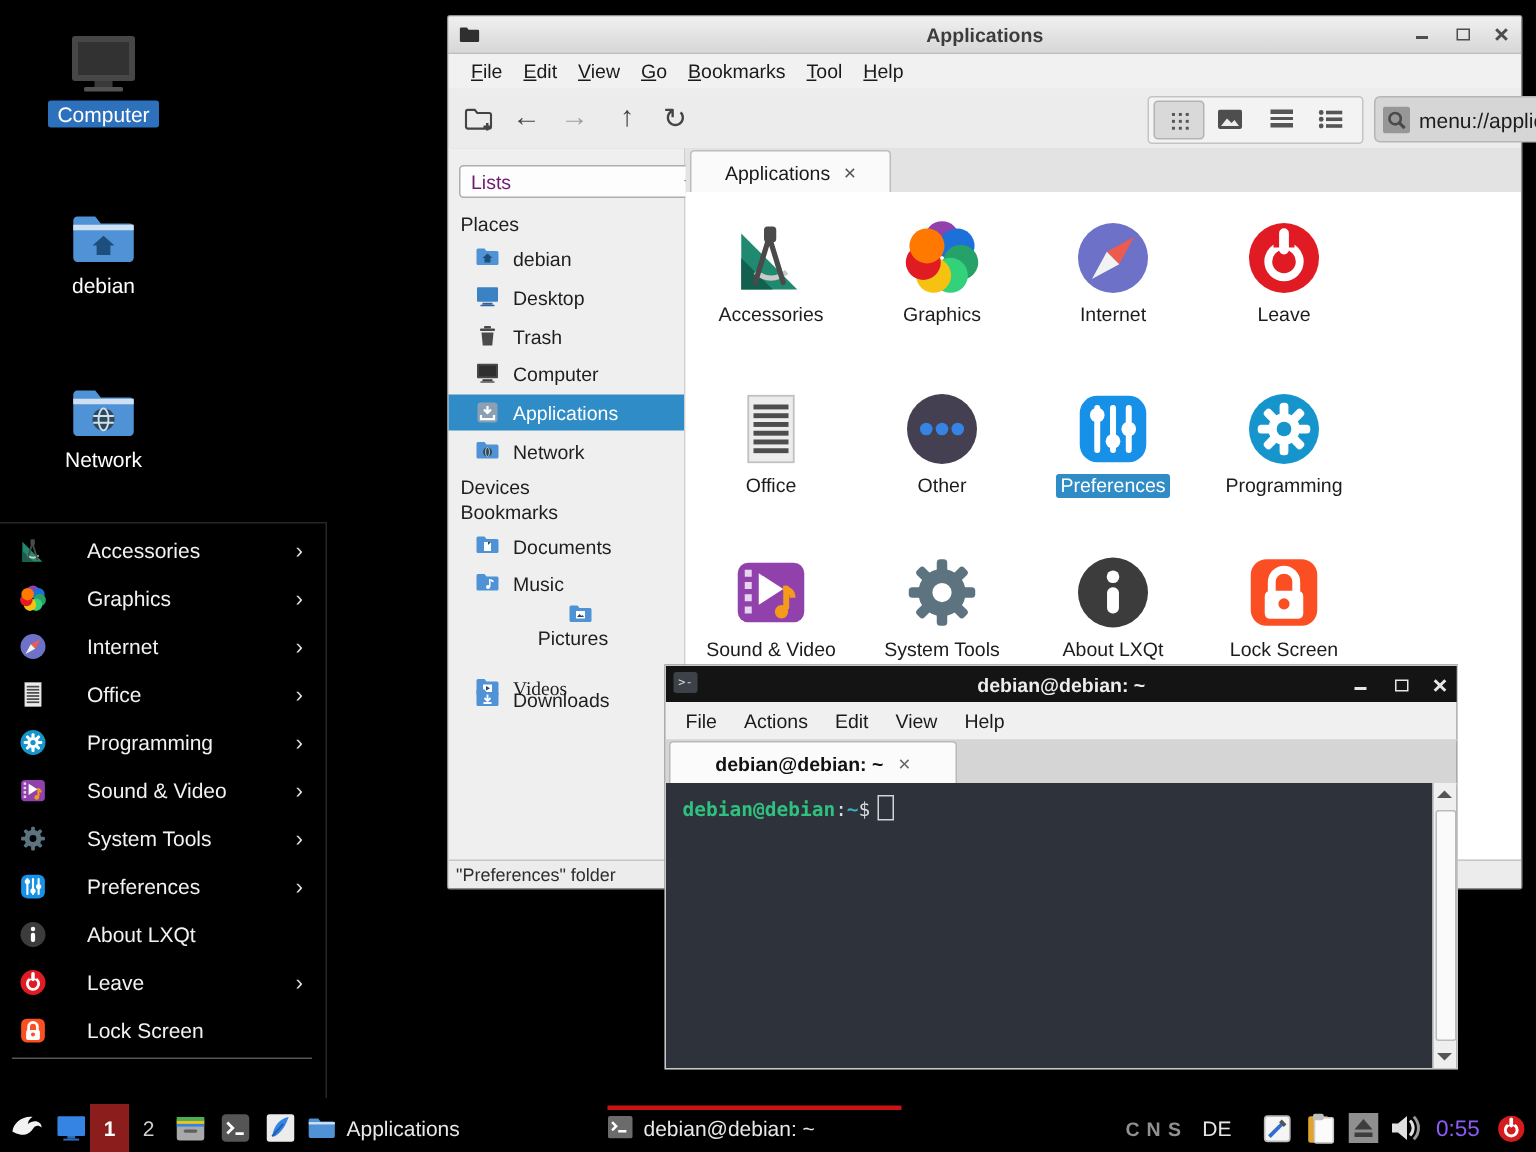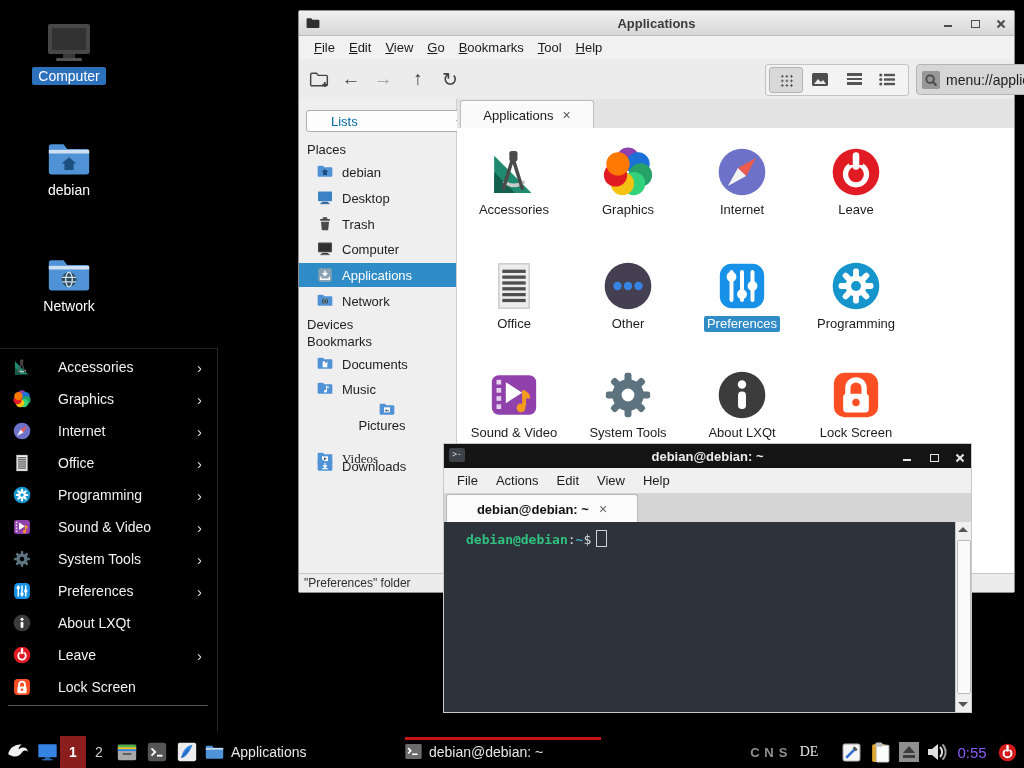--- a/index.html
+++ b/index.html
@@ -49,21 +49,21 @@
   #viewgroup{position:absolute;left:466px;top:5px;width:142px;height:30px;border:1px solid #c3c3c3;border-radius:3px;background:#f3f3f3;}
   .vbtn{position:absolute;top:2px;width:32px;height:24px;display:flex;align-items:center;justify-content:center;}
   .vbtn.pressed{background:#d9d9d9;border:1px solid #b3b3b3;border-radius:3px;}
   .grid-dots{width:14px;height:14px;background-image:radial-gradient(#555 1.1px,transparent 1.3px);background-size:4.6px 4.6px;background-position:1px 1px;}
   .bars3{width:15px;height:12px;display:flex;flex-direction:column;justify-content:space-between;}
   .bars3 i{height:2.6px;background:#555;}
   #pathbar{position:absolute;left:617px;top:5px;width:194px;height:29px;background:#d6d6d6;border:1px solid #b5b5b5;
            border-radius:4px 0 0 4px;display:flex;align-items:center;font-size:14px;color:#1c1c1c;}
   #fm-side{position:absolute;left:0;top:88px;width:157px;bottom:18px;background:#efefef;border-right:1px solid #cfcfcf;}
   #lists-combo{position:absolute;left:7px;top:11px;width:166px;height:22px;background:#fdfdfd;border:1px solid #aeaeae;
-               border-radius:3px;font-size:13px;color:#0369a1;display:flex;align-items:center;padding-left:24px;box-sizing:border-box;}
+               border-radius:3px;font-size:13px;color:#701a75;display:flex;align-items:center;padding-left:7px;box-sizing:border-box;}
   #lists-combo .arr{position:absolute;right:7px;top:9px;width:0;height:0;border:4px solid transparent;border-top-color:#555;}
   .srow{position:absolute;left:0;width:157px;height:24px;display:flex;align-items:center;font-size:13px;color:#1e1e1e;}
   .srow .hd{margin-left:8px;}
   .srow .si{width:16px;height:16px;margin-left:18px;flex:0 0 auto;}
   .srow .t{margin-left:9px;}
   .srow.sel{background:#308cc6;color:#fff;}
   #fm-tabbar{position:absolute;left:158px;top:88px;right:0;height:29px;background:#e3e3e3;border-bottom:1px solid #c9c9c9;}
   #fm-tab{position:absolute;left:3px;top:1px;width:132px;height:28px;background:#fafafa;border:1px solid #bdbdbd;border-bottom:none;
           border-radius:3px 3px 0 0;display:flex;align-items:center;justify-content:center;font-size:13px;color:#1a1a1a;}
   #fm-tab .x{margin-left:9px;color:#555;font-size:14px;}
@@ -84,21 +84,21 @@
                      color:#cfd8d8;font-size:8px;line-height:14px;text-align:center;font-family:"DejaVu Sans Mono",monospace;}
   #term-title .ticon::after{content:">-";}
   #term-menubar{position:absolute;left:0;top:24px;right:0;height:25px;background:#f0f0f0;display:flex;align-items:center;
                 font-size:13px;color:#1a1a1a;padding-left:4px;border-bottom:1px solid #cfcfcf;}
   #term-menubar .mn{padding:2px 9px;}
   #term-tabbar{position:absolute;left:0;top:49px;right:0;height:29px;background:#d5d5d5;border-bottom:1px solid #bdbdbd;}
   #term-tab{position:absolute;left:2px;top:1px;width:190px;height:28px;background:#fbfbfb;border:1px solid #b9b9b9;border-bottom:none;
             border-radius:3px 3px 0 0;display:flex;align-items:center;justify-content:center;font-size:13px;font-weight:bold;color:#111;}
   #term-tab .x{margin-left:10px;color:#666;font-weight:normal;font-size:14px;}
   #term-body{position:absolute;left:0;top:78px;right:15px;bottom:0;background:#2d323b;
-             font-family:"DejaVu Sans Mono",monospace;font-size:13px;font-weight:bold;padding:8px 0 0 22px;box-sizing:border-box;}
+             font-family:"DejaVu Sans Mono",monospace;font-size:13px;font-weight:bold;padding:8px 0 0 11px;box-sizing:border-box;}
   #term-body .u{color:#2ec27e;} #term-body .w{color:#d8dee2;font-weight:normal;} #term-body .p{color:#38b2c4;}
   #cursor{display:inline-block;width:9px;height:15px;border:1.5px solid #ccd6da;vertical-align:-3px;margin-left:5px;}
   #term-scroll{position:absolute;right:0;top:78px;width:15px;bottom:0;background:#efefef;border-left:1px solid #c9c9c9;}
   .sarr{position:absolute;left:2px;width:0;height:0;border:5px solid transparent;}
   .sarr.up{top:5px;border-bottom-color:#555;border-top-width:0;}
   .sarr.dn{bottom:5px;border-top-color:#555;border-bottom-width:0;}
   #sthumb{position:absolute;left:1px;top:18px;bottom:18px;width:12px;background:#fafafa;border:1px solid #bbb;border-radius:2px;}
 
   
   #taskbar{position:absolute;left:0;bottom:0;width:1024px;height:32px;background:#000;display:block;z-index:50;}
@@ -752,21 +752,21 @@
 
     <span class="tb klet" style="left:748px;width:14px;justify-content:center;">
         <span>C</span>
       </span>
     <span class="tb klet" style="left:762px;width:14px;justify-content:center;">
         <span>N</span>
       </span>
     <span class="tb klet" style="left:776px;width:14px;justify-content:center;">
         <span>S</span>
       </span>
-    <span class="tb" id="kb-layout" style="left:797px;width:24px;justify-content:center;font-family:Liberation Serif, serif;">
+    <span class="tb" id="kb-layout" style="left:797px;width:24px;justify-content:flex-end;">
         <span>DE</span>
       </span>
 
     <span class="tb" style="left:838px;width:26px;justify-content:center;">
       <svg width="21" height="21" viewBox="0 0 20 20">
           <rect x="2" y="2" width="16" height="16" rx="2" fill="#f5f5f5" stroke="#bbb"></rect>
           <path d="M5 15L13 7" stroke="#2f6fd0" stroke-width="2.4"></path>
           <path d="M12 5l3 3" stroke="#555" stroke-width="2.4"></path>
         </svg>
     </span>

